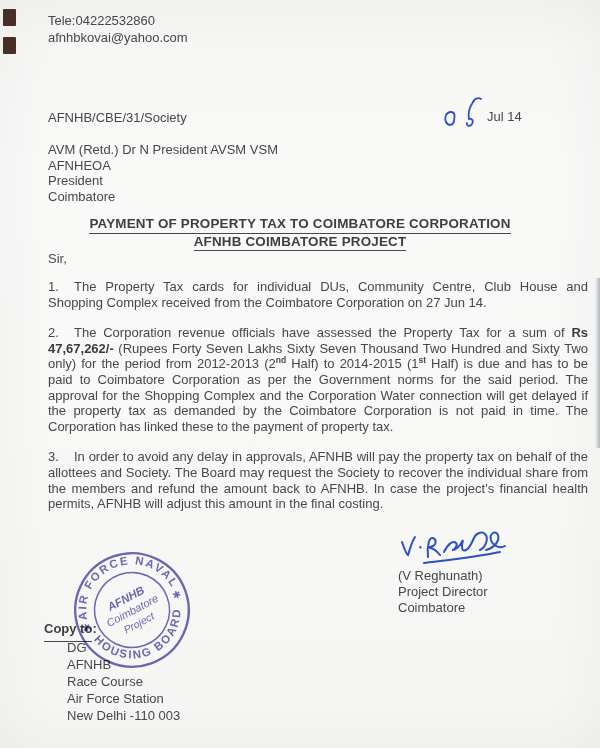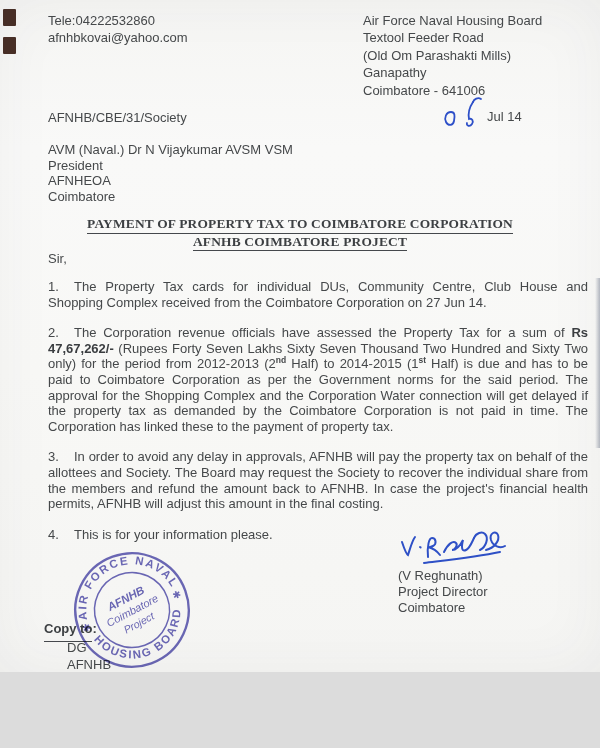--- a/index.html
+++ b/index.html
@@ -1,29 +1,29 @@
 <!DOCTYPE html>
 <html><head>
 <meta charset="utf-8">
 <style>
   html,body{margin:0;padding:0;background:#dcdcdc;}
   .paper{
-    position:relative;width:600px;height:672px;overflow:hidden;
+    position:relative;width:600px;height:748px;overflow:hidden;
     background:linear-gradient(180deg,#f5f5f3 0%,#f9f9f8 22%,#f8f8f6 55%,#f5f5f3 100%);
     box-shadow:inset 0 0 60px rgba(60,60,70,0.05);
     font-family:"Liberation Sans","DejaVu Sans",sans-serif;
     color:#45484a;
   }
   .abs{position:absolute;}
   .ln{white-space:nowrap;}
   .fs13{font-size:13px;}
   .lh17 div{line-height:17.4px;}
   .lh15 div{line-height:15.6px;}
   .subject{width:540px;left:30px;text-align:center;font-weight:bold;font-size:13.4px;letter-spacing:.2px;color:#3d4043;}
-  .subject .u{border-bottom:1.7px solid #45484c;padding-bottom:1px;display:inline-block;line-height:15.5px;font-family:Liberation Serif, serif;}
+  .subject .u{border-bottom:1.7px solid #45484c;padding-bottom:1px;display:inline-block;line-height:15.5px;}
   #paras{left:48px;top:279px;width:540px;}
   .para{font-size:13px;line-height:15.6px;text-align:justify;margin:0 0 15px 0;color:#45484a;}
   .pnum{display:inline-block;width:26px;}
   .para b{color:#3a3d40;}
   .para sup{font-size:8.5px;line-height:0;vertical-align:super;font-weight:bold;}
   .sig-name div{font-size:13px;line-height:16px;}
   .copy-label{font-size:13px;font-weight:bold;color:#3d4043;}
   .copy-label .u{border-bottom:1.6px solid #45484c;padding-bottom:5px;}
   .copy-list div{font-size:13px;line-height:17px;margin-left:23px;}
   .mark{background:#381d15;border-radius:1px;opacity:.92;}
@@ -38,58 +38,50 @@
 
   <div class="abs mark" style="left:3px;top:9px;width:13px;height:17px;"></div>
   <div class="abs mark" style="left:3px;top:37px;width:13px;height:17px;"></div>
   <div class="abs edge-shade"></div>
 
   <div class="abs fs13 lh17" style="left:48px;top:12px;">
     <div class="ln">Tele:04222532860</div>
     <div class="ln">afnhbkovai@yahoo.com</div>
   </div>
 
-  <div class="abs fs13 lh17" style="left:363px;top:12px;">
-    <div class="ln">Air Force Naval Housing Board</div>
-    <div class="ln">Textool Feeder Road</div>
-    <div class="ln">(Old Om Parashakti Mills)</div>
-    <div class="ln">Ganapathy</div>
-    <div class="ln">Coimbatore - 641006</div>
-  </div>
 
   <div class="abs fs13 ln" style="left:48px;top:110px;">AFNHB/CBE/31/Society</div>
 
   <svg class="abs" style="left:440px;top:95px;" width="44" height="36" viewBox="0 0 44 36">
     <g stroke="#2d4fc8" stroke-width="1.8" fill="none" stroke-linecap="round">
       <path d="M11,17 C6,17 4,23 6,27 C8,31 13,31 14,26 C15,21 15,17 11,17 Z"></path>
       <path d="M27,28 C26,31 30,32 32,29 C34,26 32,23 29,24 C28,19 29,13 33,7"></path>
       <path d="M33,7 C34,4 38,2 41,4"></path>
     </g>
   </svg>
   <div class="abs fs13 ln" style="left:487px;top:109px;">Jul 14</div>
 
   <div class="abs fs13 lh15" style="left:48px;top:142px;">
-    <div class="ln">AVM (Naval.) Dr N Vijaykumar AVSM VSM</div>
+    <div class="ln">AVM (Retd.) Dr N President AVSM VSM</div>
+    <div class="ln">AFNHEOA</div>
     <div class="ln">President</div>
-    <div class="ln">AFNHEOA</div>
     <div class="ln">Coimbatore</div>
   </div>
 
   <div class="abs subject" style="top:216px;">
     <span class="u">PAYMENT OF PROPERTY TAX TO COIMBATORE CORPORATION</span><br>
     <span class="u">AFNHB COIMBATORE PROJECT</span>
   </div>
 
   <div class="abs fs13 ln" style="left:48px;top:251px;">Sir,</div>
 
   <div class="abs" id="paras">
       <div class="para"><span class="pnum">1.</span><span>The Property Tax cards for individual DUs, Community Centre, Club House and Shopping Complex received from the Coimbatore Corporation on 27 Jun 14.</span></div>
       <div class="para"><span class="pnum">2.</span><span>The Corporation revenue officials have assessed the Property Tax for a sum of </span><b>Rs 47,67,262/-</b><span> (Rupees Forty Seven Lakhs Sixty Seven Thousand Two Hundred and Sixty Two only) for the period from 2012-2013 (2</span><sup>nd</sup><span> Half) to 2014-2015 (1</span><sup>st</sup><span> Half) is due and has to be paid to Coimbatore Corporation as per the Government norms for the said period. The approval for the Shopping Complex and the Corporation Water connection will get delayed if the property tax as demanded by the Coimbatore Corporation is not paid in time.  The Corporation has linked these to the payment of property tax.</span></div>
       <div class="para"><span class="pnum">3.</span><span>In order to avoid any delay in approvals, AFNHB will pay the property tax on behalf of the allottees and Society. The Board may request the Society to recover the individual share from the members and refund the amount back to AFNHB.  In case the project's financial health permits, AFNHB will adjust this amount in the final costing.</span></div>
-      <div class="para"><span class="pnum">4.</span><span>This is for your information please.</span></div>
     </div>
 
   <svg class="abs" style="left:396px;top:528px;" width="118" height="48" viewBox="0 0 118 48">
     <g stroke="#2e50c6" stroke-width="2" fill="none" stroke-linecap="round">
       <path d="M6,14 C8,20 10,26 12,27 C14,21 16,13 19,9"></path>
       <path d="M24,19 l0.6,0.4"></path>
       <path d="M32,29 C31,18 33,10 36,10 C40,10 41,16 37,18 C34,19.5 32,19 32,19 C36,20 41,23 44,27"></path>
       <path d="M48,24 C52,16 57,12 60,15 C62,17 59,22 56,22 C60,22 64,18 67,12 C65,20 66,24 70,22 C74,20 76,14 78,10"></path>
       <path d="M78,10 C80,5 86,3 89,6 C93,10 90,19 84,22"></path>
       <path d="M90,22 C98,20 104,13 102,7 C100,2 93,5 95,12 C97,18 104,21 109,18"></path>

